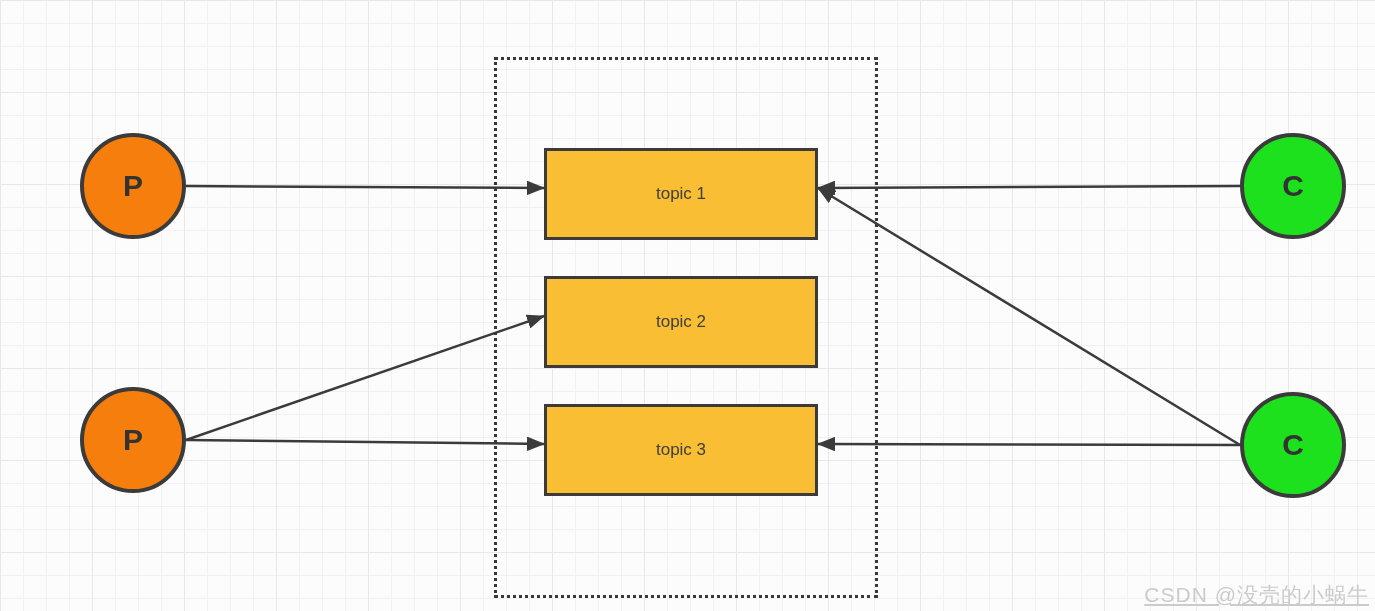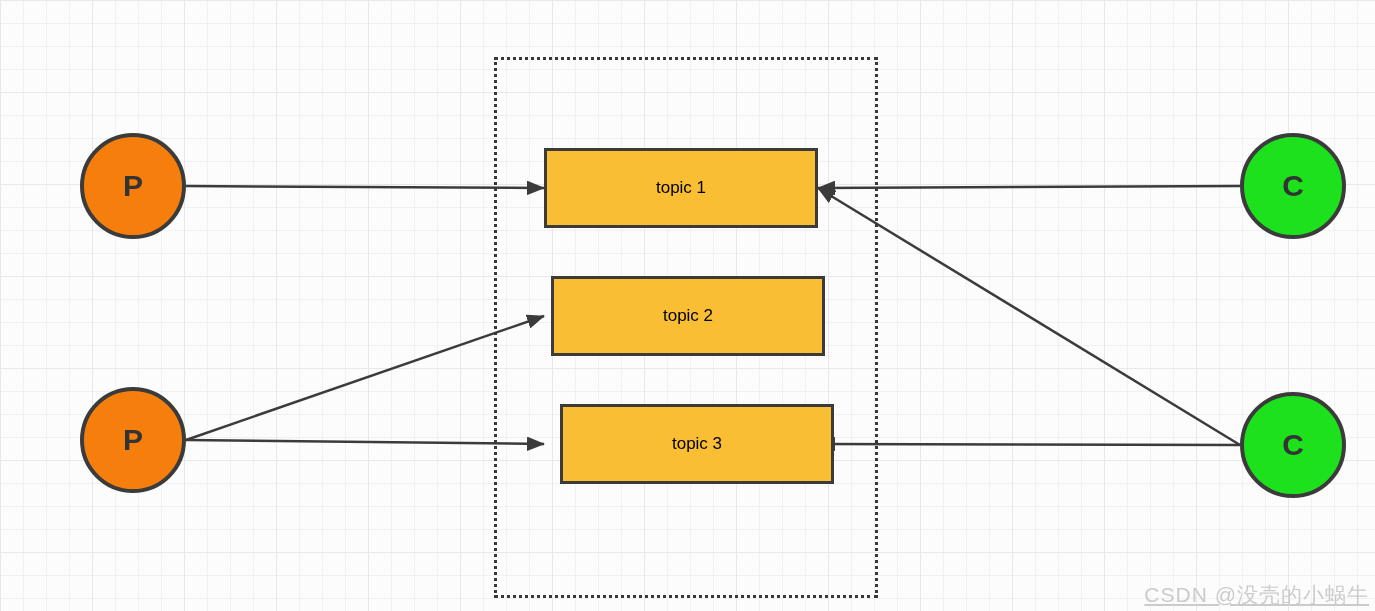--- a/index.html
+++ b/index.html
@@ -44,29 +44,29 @@
   .circle{
     width:106px;height:106px;
     border-radius:50%;
     border:4px solid var(--stroke);
     font-size:30px;font-weight:bold;
   }
   .producer{background:var(--producer-fill);}
   .consumer{background:var(--consumer-fill);}
 
   .topic{
-    width:274px;height:80px;
+    width:274px;height:92px;
     background:var(--topic-fill);
     border:3px solid var(--stroke);
     font-size:17px;
-    color:#000000;
+    color:#404040;
   }
   #topic-1{left:544px;top:148px;}
-  #topic-2{left:544px;top:276px;margin-left:7px;}
-  #topic-3{left:544px;top:404px;margin-left:16px;}
+  #topic-2{left:544px;top:276px;}
+  #topic-3{left:544px;top:404px;}
 
   #producer-1{left:80px;top:133px;}
   #producer-2{left:80px;top:387px;}
   #consumer-1{left:1240px;top:133px;}
   #consumer-2{left:1240px;top:392px;}
 
   .watermark{
     position:absolute;
     right:6px;bottom:2px;
     font-size:21px;

